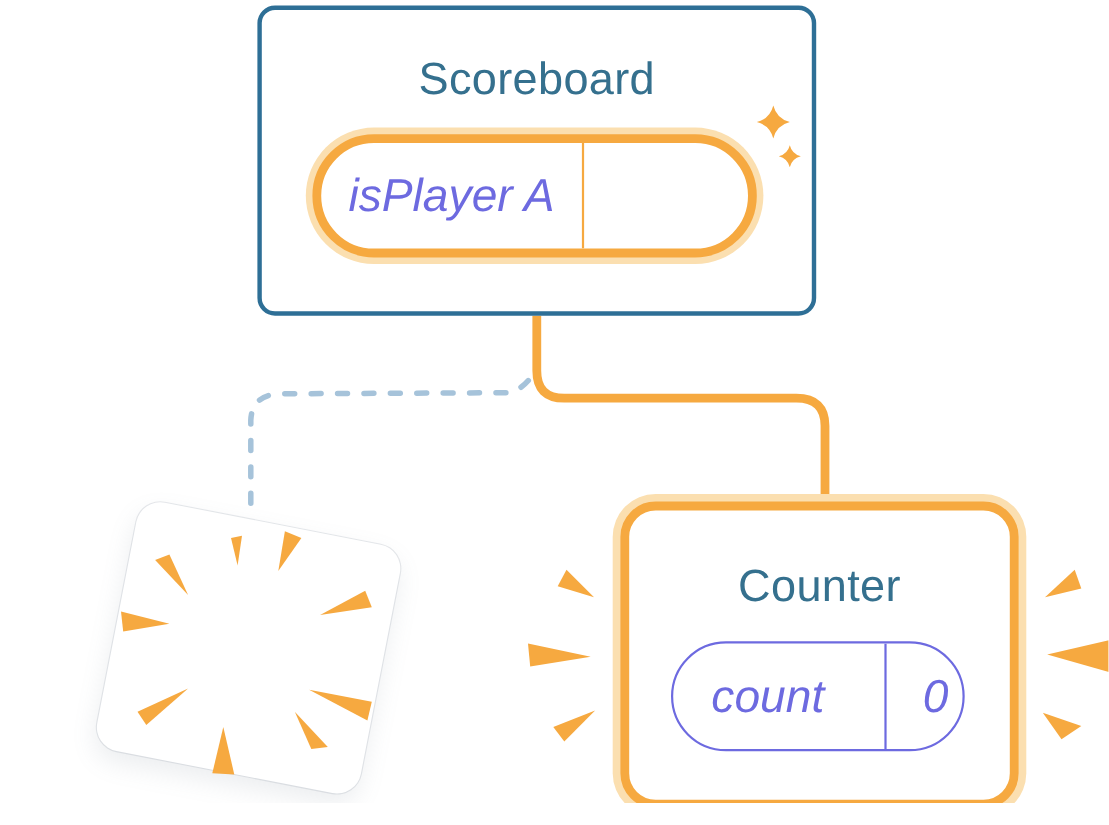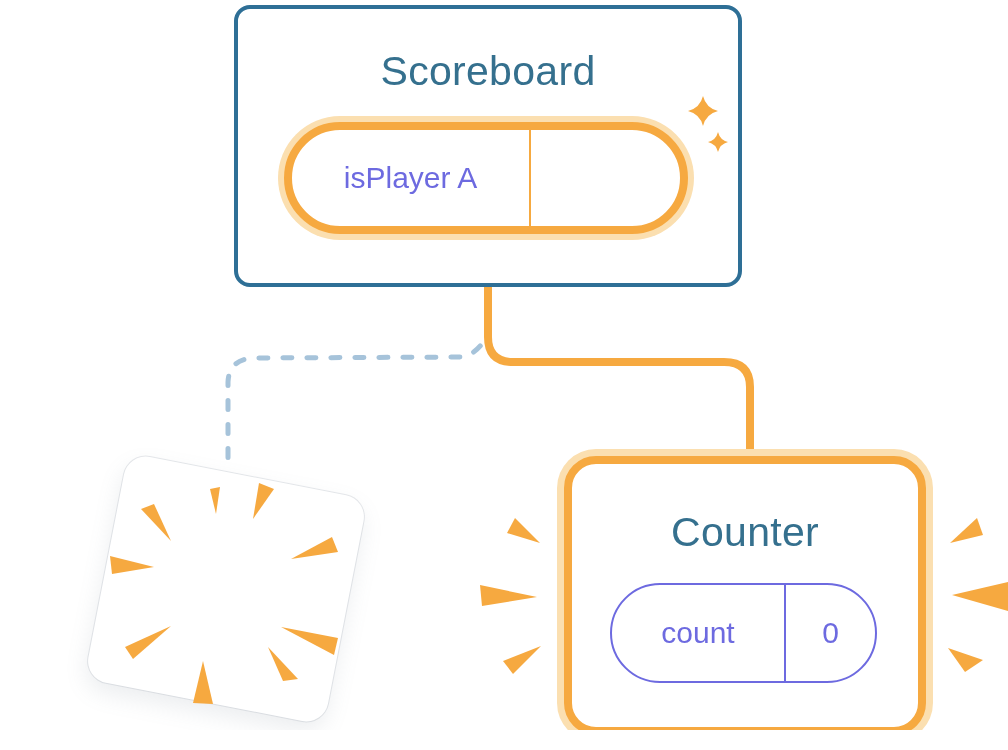--- a/index.html
+++ b/index.html
@@ -49,30 +49,31 @@
   }
   .scoreboard-card .card-title{top:42px;}
   .counter-card .card-title{top:48px;}
 
   
   .state-pill{
     position:absolute;display:flex;align-items:stretch;box-sizing:border-box;
     background:var(--card-bg);border-radius:70px;overflow:hidden;
   }
   .pill-cell{display:flex;align-items:center;justify-content:center;
-    color:var(--state-purple);font-size:30px;line-height:1;}
+    color:var(--state-purple);font-size:42px;line-height:1;font-style:italic;}
   .pill-highlighted{
     left:46px;top:113px;width:404px;height:112px;
     border:8px solid var(--accent-orange);
     box-shadow:0 0 0 6px var(--halo-orange);
   }
   .pill-highlighted .pill-divider{width:2px;background:var(--accent-orange);}
   .pill-plain{
     left:38px;top:119px;width:267px;height:100px;
     border:2px solid var(--state-purple);
+    gap:20px;
   }
   .pill-plain .pill-divider{width:2px;background:var(--state-purple);}
   .pill-highlighted .pill-label{width:237px;}
   .pill-highlighted .pill-value{flex:1;font-weight:700;}
   .pill-plain .pill-label{width:172px;}
   .pill-plain .pill-value{flex:1;}
 
   .sparkles{position:absolute;left:440px;top:85px;}
   .sparkles path{fill:var(--accent-orange);}
 </style>

